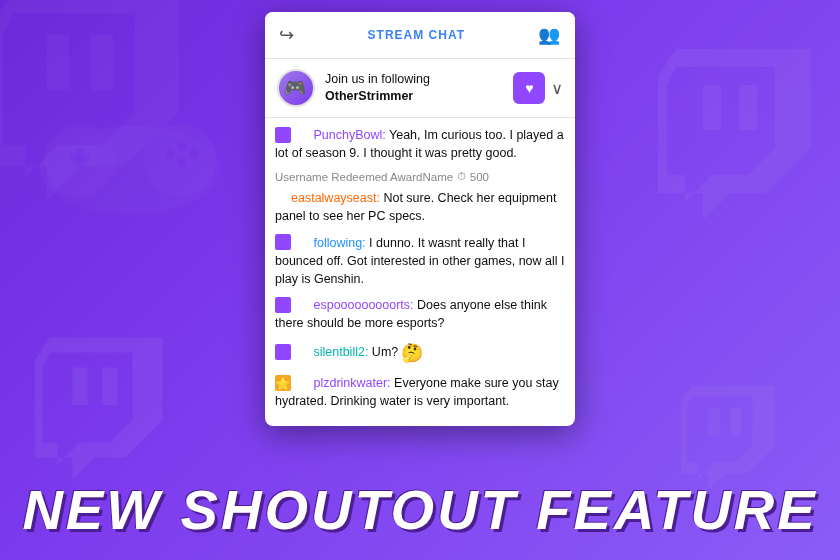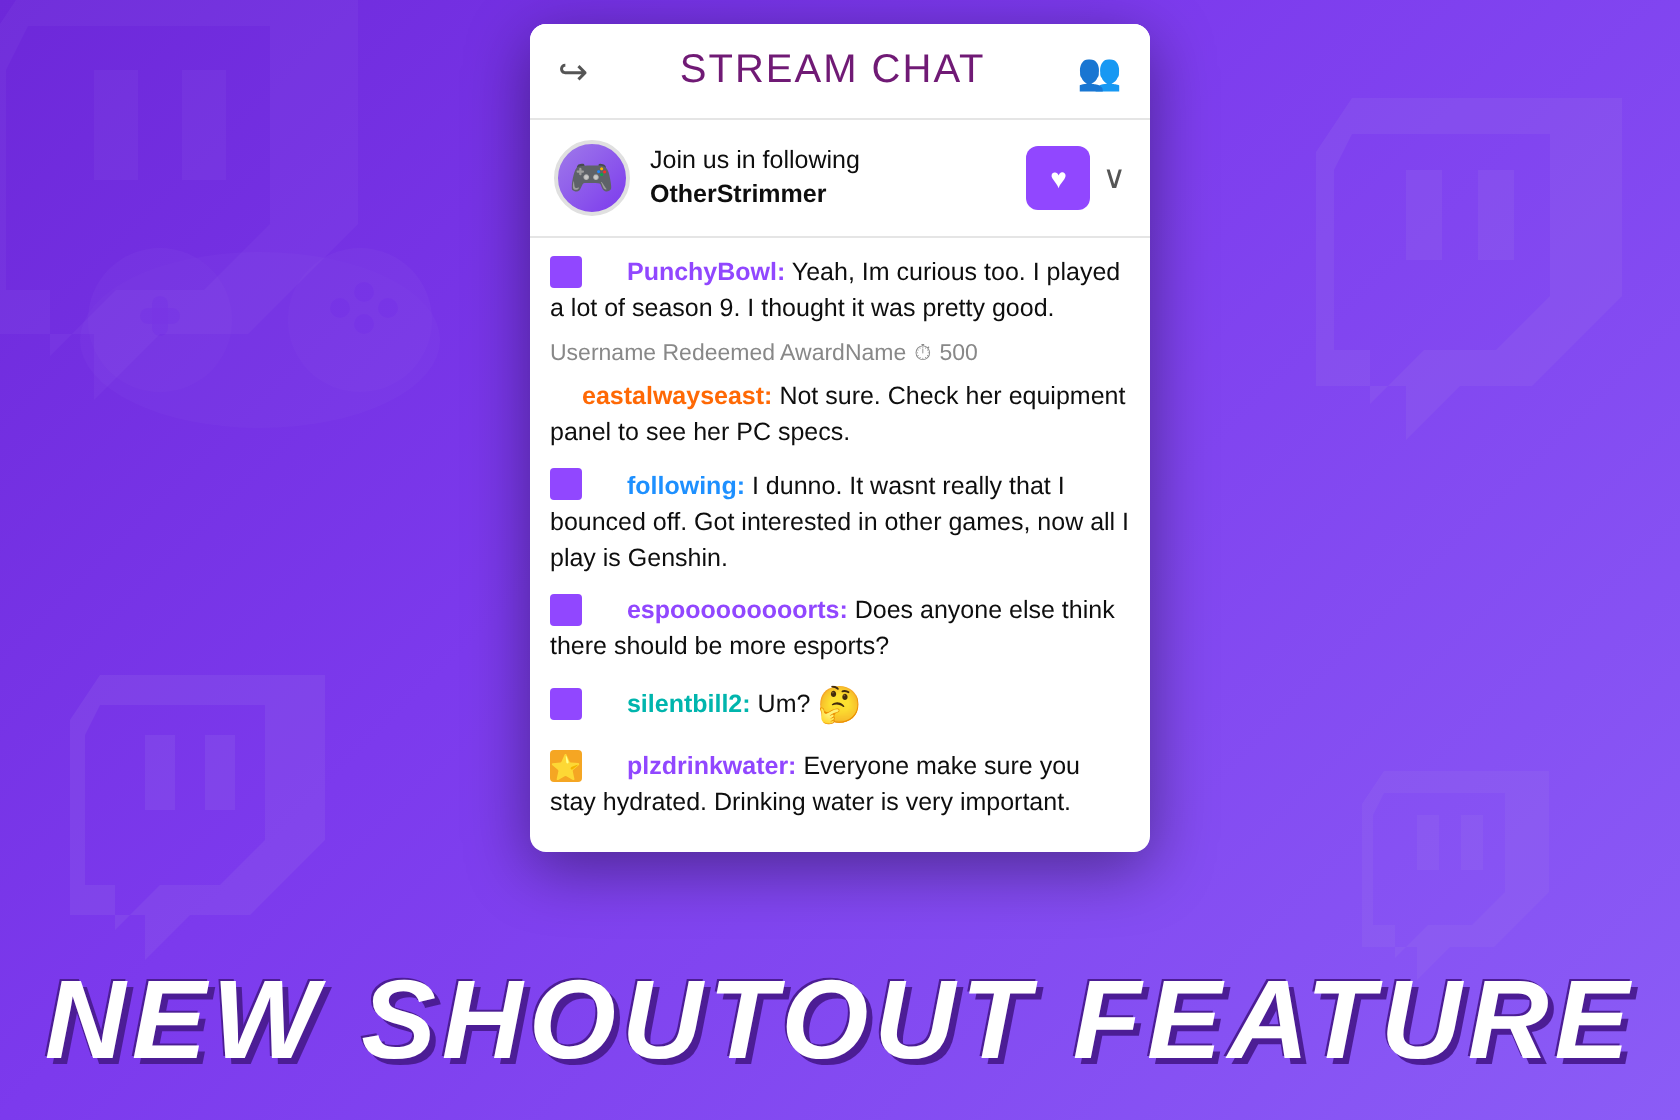--- a/index.html
+++ b/index.html
@@ -75,23 +75,23 @@
       background: #fff;
     }
 
     .header-icon {
       font-size: 18px;
       color: #555;
       cursor: pointer;
     }
 
     .header-title {
-      font-size: 20px;
-      font-weight: 400;
-      color: #701a75;
+      font-size: 12px;
+      font-weight: 700;
+      color: #3b82f6;
       letter-spacing: 1px;
     }
 
     .header-user-icon {
       font-size: 18px;
       color: #555;
     }
 
     
     .shoutout-banner {
@@ -177,21 +177,21 @@
       position: relative;
       top: -1px;
       flex-shrink: 0;
     }
 
     .message-icon.gold {
       background: #f5a623;
     }
 
     .username {
-      font-weight: 700;
+      font-weight: 400;
       padding-left: 16px;
     }
 
     .username.purple { color: #9147ff; }
     .username.orange { color: #ff6905; }
     .username.teal { color: #00b5ad; }
     .username.blue { color: #1e90ff; }
 
     .redemption-row {
       color: #888;

